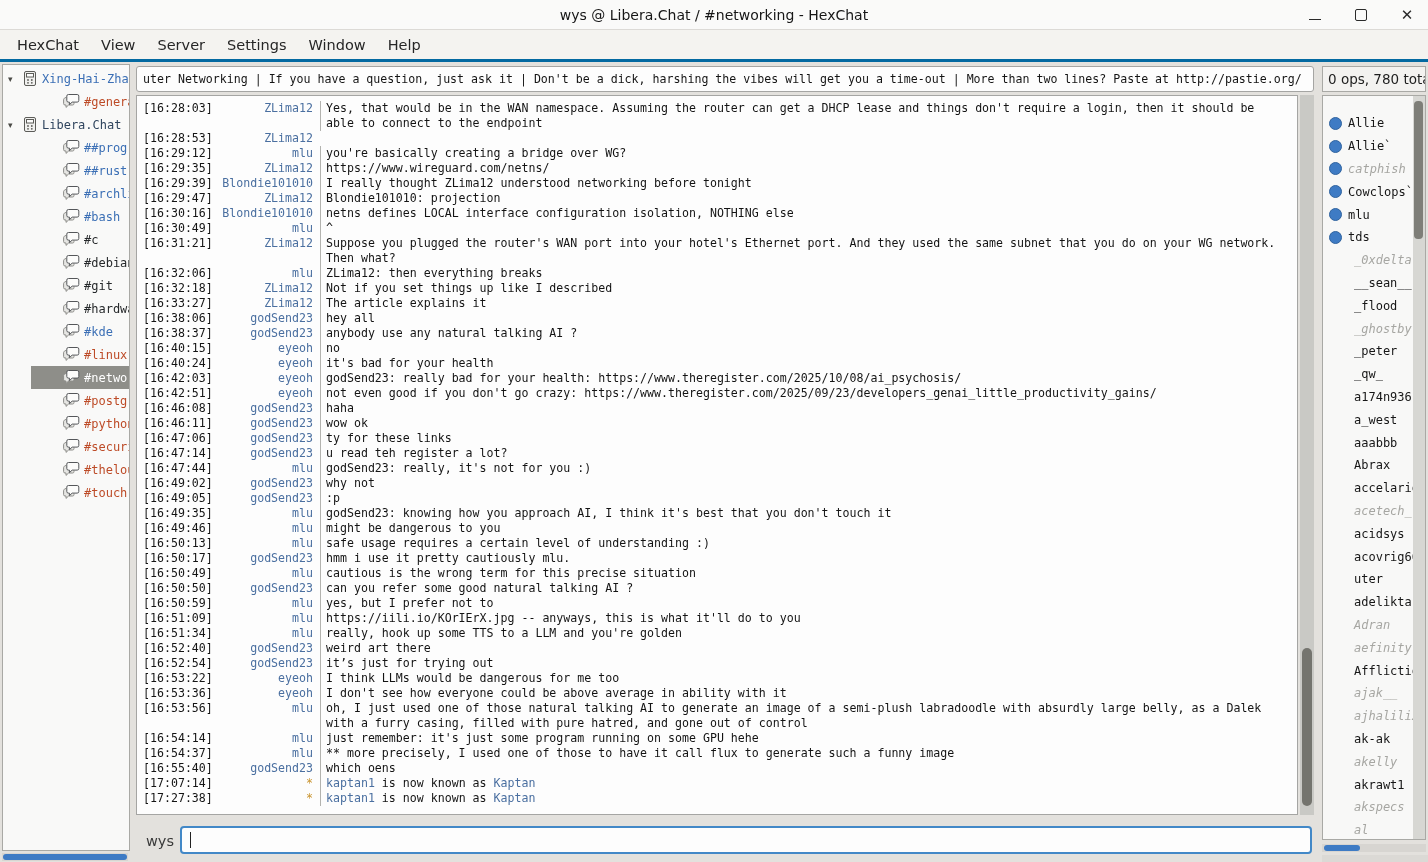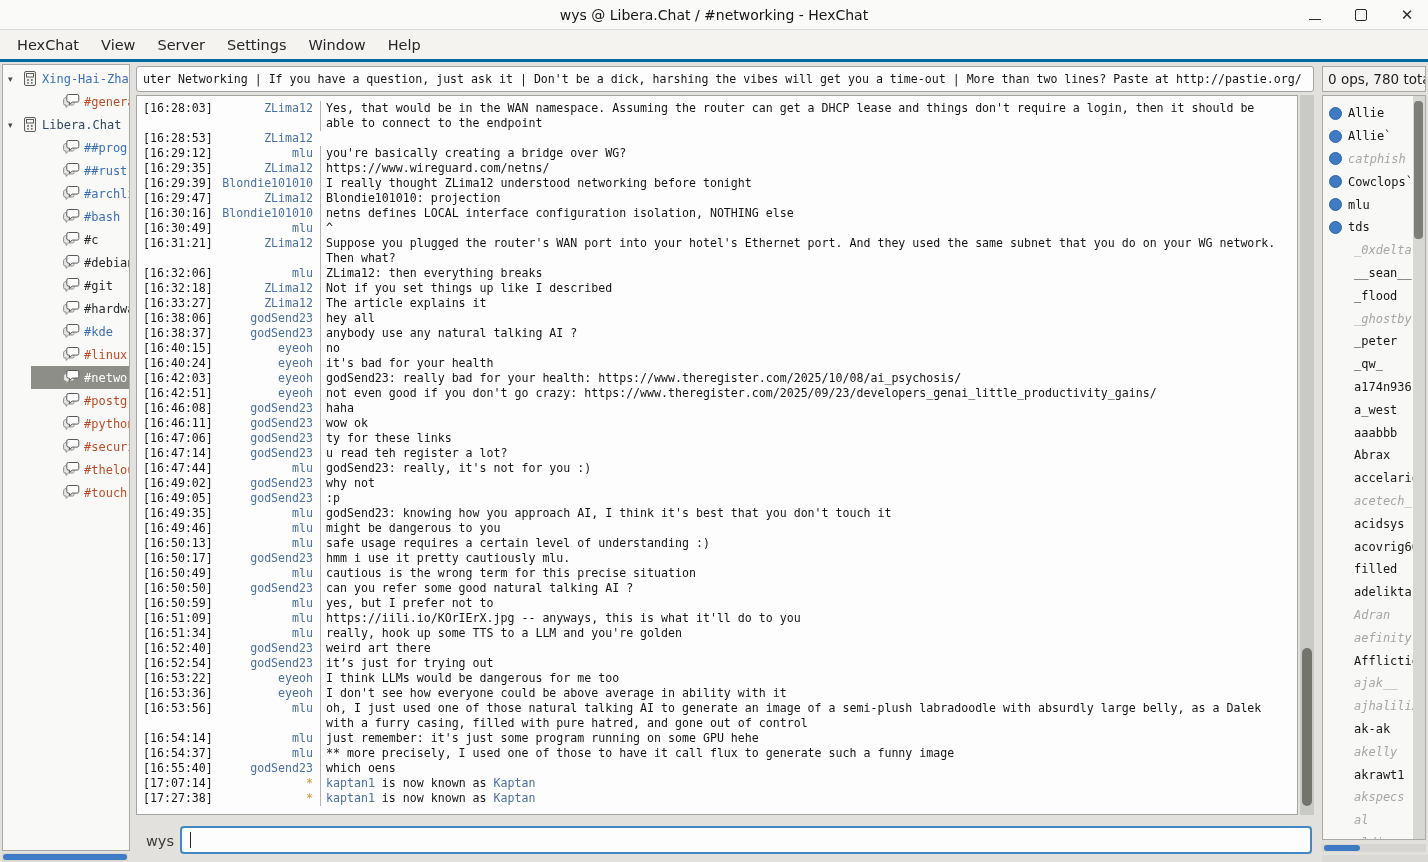--- a/index.html
+++ b/index.html
@@ -58,21 +58,21 @@
     white-space:pre-wrap; word-break:break-word; }
   .pname { color:#4a6fa0; }
   .chat-vscroll { position:absolute; left:1300px; top:95px; width:14px; height:720px; background:#c9c9c5; }
   .chat-vthumb { position:absolute; left:2px; top:553px; width:10px; height:158px; background:#74746e; border-radius:5px; }
 
   
   .right-head { position:absolute; left:1322px; top:66px; width:104px; height:26px;
     background:#f3f2f0; border:1px solid #a9a9a5; font-size:13.5px; line-height:24px;
     color:#1e1e1e; padding:0 5px; white-space:nowrap; overflow:hidden; }
   .user-panel { position:absolute; left:1322px; top:95px; width:104px; height:745px;
-    background:#f8f8f7; border:1px solid #a9a9a5; overflow:hidden; padding-top:6px; }
+    background:#f8f8f7; border:1px solid #a9a9a5; overflow:hidden; padding-top:16px; }
   .urow { height:22.8px; display:flex; align-items:center; padding-left:6px; overflow:hidden; white-space:nowrap; }
   .udot { width:13px; height:13px; border-radius:50%; background:#3e7bc4; border:1.5px solid #30639f;
     margin-right:6px; flex:0 0 auto; }
   .uspacer { width:25px; flex:0 0 auto; }
   .uname { font-family:"DejaVu Sans Mono", monospace; font-size:12px; color:#161616; }
   .urow.dim .uname { color:#a6a6a2;font-style:italic; }
   .user-vscroll { position:absolute; right:0; top:0; width:12px; height:100%; background:#d7d7d3; }
   .user-vthumb { position:absolute; left:1px; top:5px; width:9px; height:138px; background:#7e7e78; border-radius:4px; }
   .user-hscroll { position:absolute; left:1322px; top:844px; width:104px; height:8px; background:#d7d5d1; }
   .user-hthumb { position:absolute; left:2px; top:1px; width:36px; height:6px; background:#3e7bc4; border-radius:3px; }
@@ -607,21 +607,21 @@
     <div class="urow">
       <span class="uspacer"></span>
       <span class="uname">acidsys</span>
     </div>
     <div class="urow">
       <span class="uspacer"></span>
       <span class="uname">acovrig60</span>
     </div>
     <div class="urow">
       <span class="uspacer"></span>
-      <span class="uname">filled</span>
+      <span class="uname">uter</span>
     </div>
     <div class="urow">
       <span class="uspacer"></span>
       <span class="uname">adeliktas</span>
     </div>
     <div class="urow dim">
       <span class="uspacer"></span>
       <span class="uname">Adran</span>
     </div>
     <div class="urow dim">

